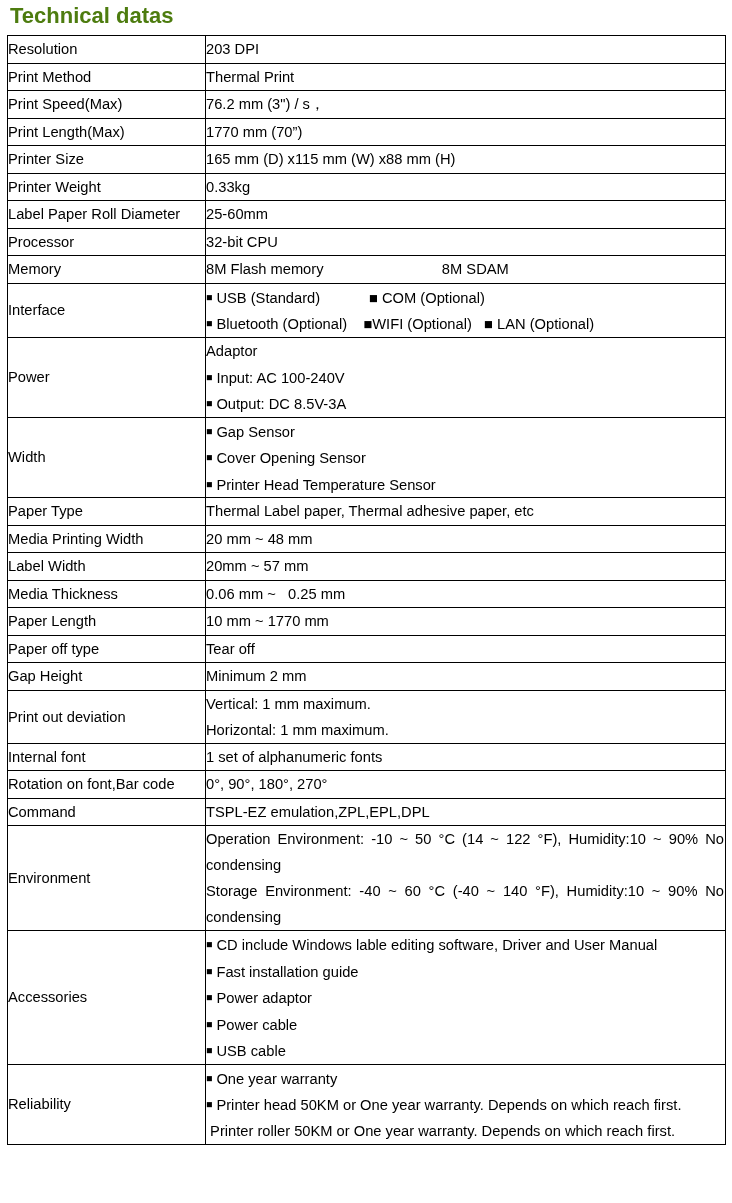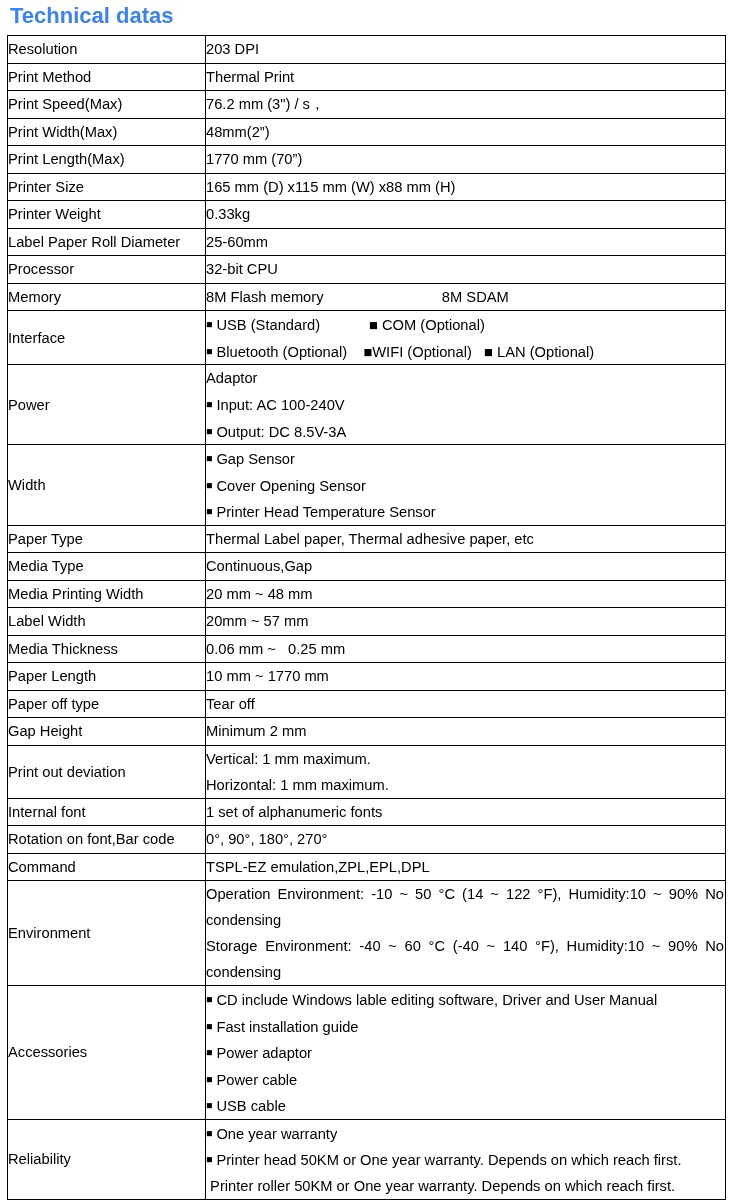--- a/index.html
+++ b/index.html
@@ -16,21 +16,21 @@
     width: 732px;
     height: 1203px;
     overflow: hidden;
     background: #ffffff;
   }
   h1.doc-title {
     font-size: 22px;
     font-weight: bold;
     margin: 4px 0 7px 10px;
     line-height: 24px;
-    color: #3b82f6;
+    color: #4d7c0f;
   }
   table.spec-table {
     border-collapse: collapse;
     table-layout: fixed;
     width: 719px;
     margin-left: 7px;
   }
   table.spec-table td {
     border: 1.5px solid #000000;
     padding: 0;
@@ -83,26 +83,20 @@
             <div class="line">Thermal Print</div>
           </td>
         </tr>
         <tr>
           <td class="label">Print Speed(Max)</td>
           <td class="value">
             <div class="line">76.2 mm (3") / s，</div>
           </td>
         </tr>
         <tr>
-          <td class="label">Print Width(Max)</td>
-          <td class="value">
-            <div class="line">48mm(2”)</div>
-          </td>
-        </tr>
-        <tr>
           <td class="label">Print Length(Max)</td>
           <td class="value">
             <div class="line">1770 mm (70”)</div>
           </td>
         </tr>
         <tr>
           <td class="label">Printer Size</td>
           <td class="value">
             <div class="line">165 mm (D) x115 mm (W) x88 mm (H)</div>
           </td>
@@ -151,26 +145,20 @@
           <td class="value">
             <div class="line"><span class="bullet">■</span> Gap Sensor</div>
             <div class="line"><span class="bullet">■</span> Cover Opening Sensor</div>
             <div class="line"><span class="bullet">■</span> Printer Head Temperature Sensor</div>
           </td>
         </tr>
         <tr>
           <td class="label">Paper Type</td>
           <td class="value">
             <div class="line">Thermal Label paper, Thermal adhesive paper, etc</div>
-          </td>
-        </tr>
-        <tr>
-          <td class="label">Media Type</td>
-          <td class="value">
-            <div class="line">Continuous,Gap</div>
           </td>
         </tr>
         <tr>
           <td class="label">Media Printing Width</td>
           <td class="value">
             <div class="line">20 mm ~ 48 mm</div>
           </td>
         </tr>
         <tr>
           <td class="label">Label Width</td>

